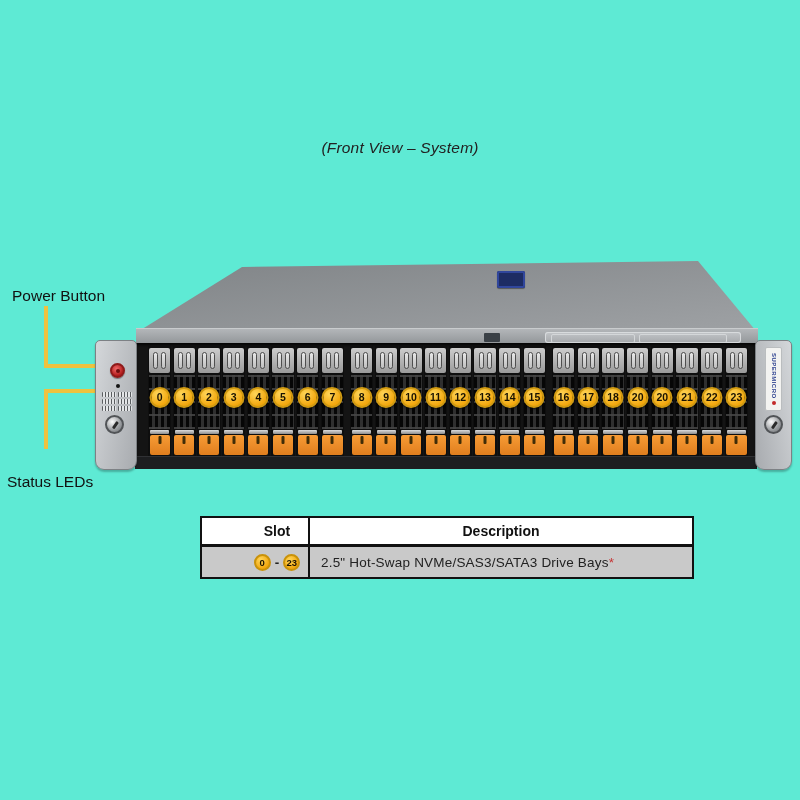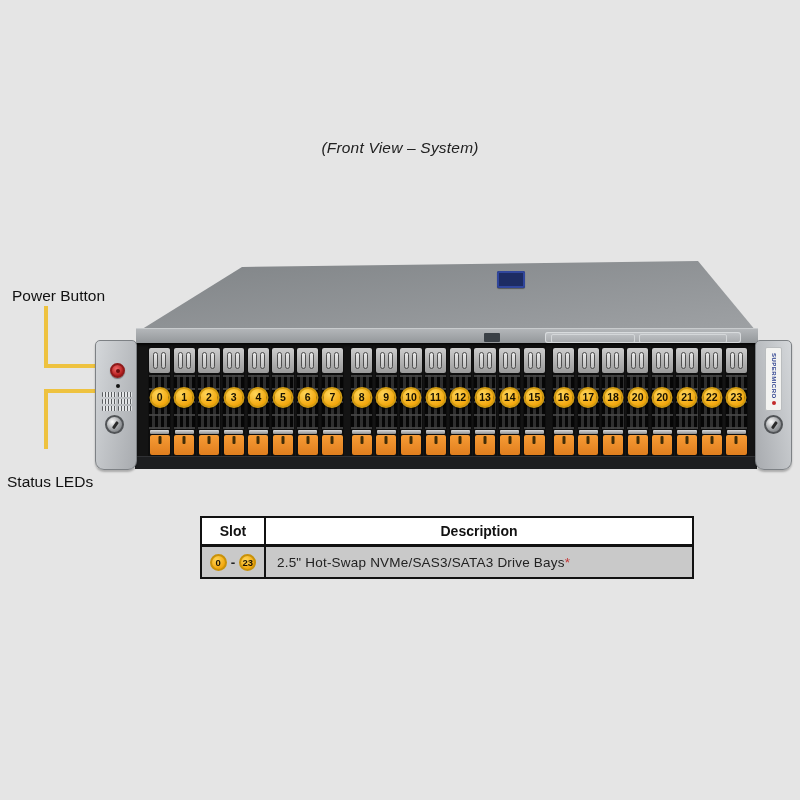--- a/index.html
+++ b/index.html
@@ -1,16 +1,16 @@
 <!DOCTYPE html>
 <html><head>
 <meta charset="utf-8">
 <style>
   html,body{margin:0;padding:0;background:#fff;}
-  .canvas{position:relative;width:800px;height:800px;background:#e5e5e5;overflow:hidden;
+  .canvas{position:relative;width:800px;height:800px;background:#5eead4;overflow:hidden;
           font-family:"Liberation Sans", sans-serif;color:#1a1a1a;}
 
   
   .fig-title{position:absolute;left:0;right:0;top:139px;text-align:center;
              font-size:15.5px;font-style:italic;color:#222;letter-spacing:.2px;}
   .callout-label{position:absolute;font-size:15.5px;color:#111;}
   .label-power{left:12px;top:287px;}
   .label-status{left:7px;top:473px;}
   .cline{position:absolute;background:#eec23f;}
   .cline.pv{left:44px;top:306px;width:4px;height:62px;}
@@ -88,21 +88,21 @@
   .brand-plate{position:absolute;left:9px;top:6px;width:17px;height:64px;border-radius:2px;
         background:#f3f3f1;border:1px solid #babdbf;box-sizing:border-box;overflow:hidden;
         display:flex;flex-direction:column;align-items:center;justify-content:center;}
   .brand-text{writing-mode:vertical-rl;font-size:6px;font-weight:bold;letter-spacing:.5px;
         color:#2b3f8f;}
   .brand-mark{width:4px;height:4px;border-radius:50%;background:#c22a2a;margin-top:2px;}
 
   
   .spec-table{position:absolute;left:200px;top:516px;width:494px;border:2px solid #111;
               box-sizing:border-box;}
-  .t-row{display:flex;}
+  .t-row{display:flex;padding-left:44px;}
   .t-row.head{background:#fff;border-bottom:3px solid #111;}
   .t-row.body{background:#c9c9c9;}
   .t-cell{box-sizing:border-box;display:flex;align-items:center;}
   .c-slot{width:64px;border-right:2px solid #111;justify-content:center;}
   .c-desc{flex:1;border-radius:9px;}
   .head .t-cell{height:26px;font-weight:bold;font-size:14px;justify-content:center;color:#111;}
   .body .t-cell{height:30px;font-size:13.5px;color:#222;}
   .body .c-desc{padding-left:11px;letter-spacing:.2px;}
   .slot-pill{width:17px;height:17px;border-radius:50%;
              background:radial-gradient(circle at 36% 30%, #ffd65a, #f2a60c 72%);

